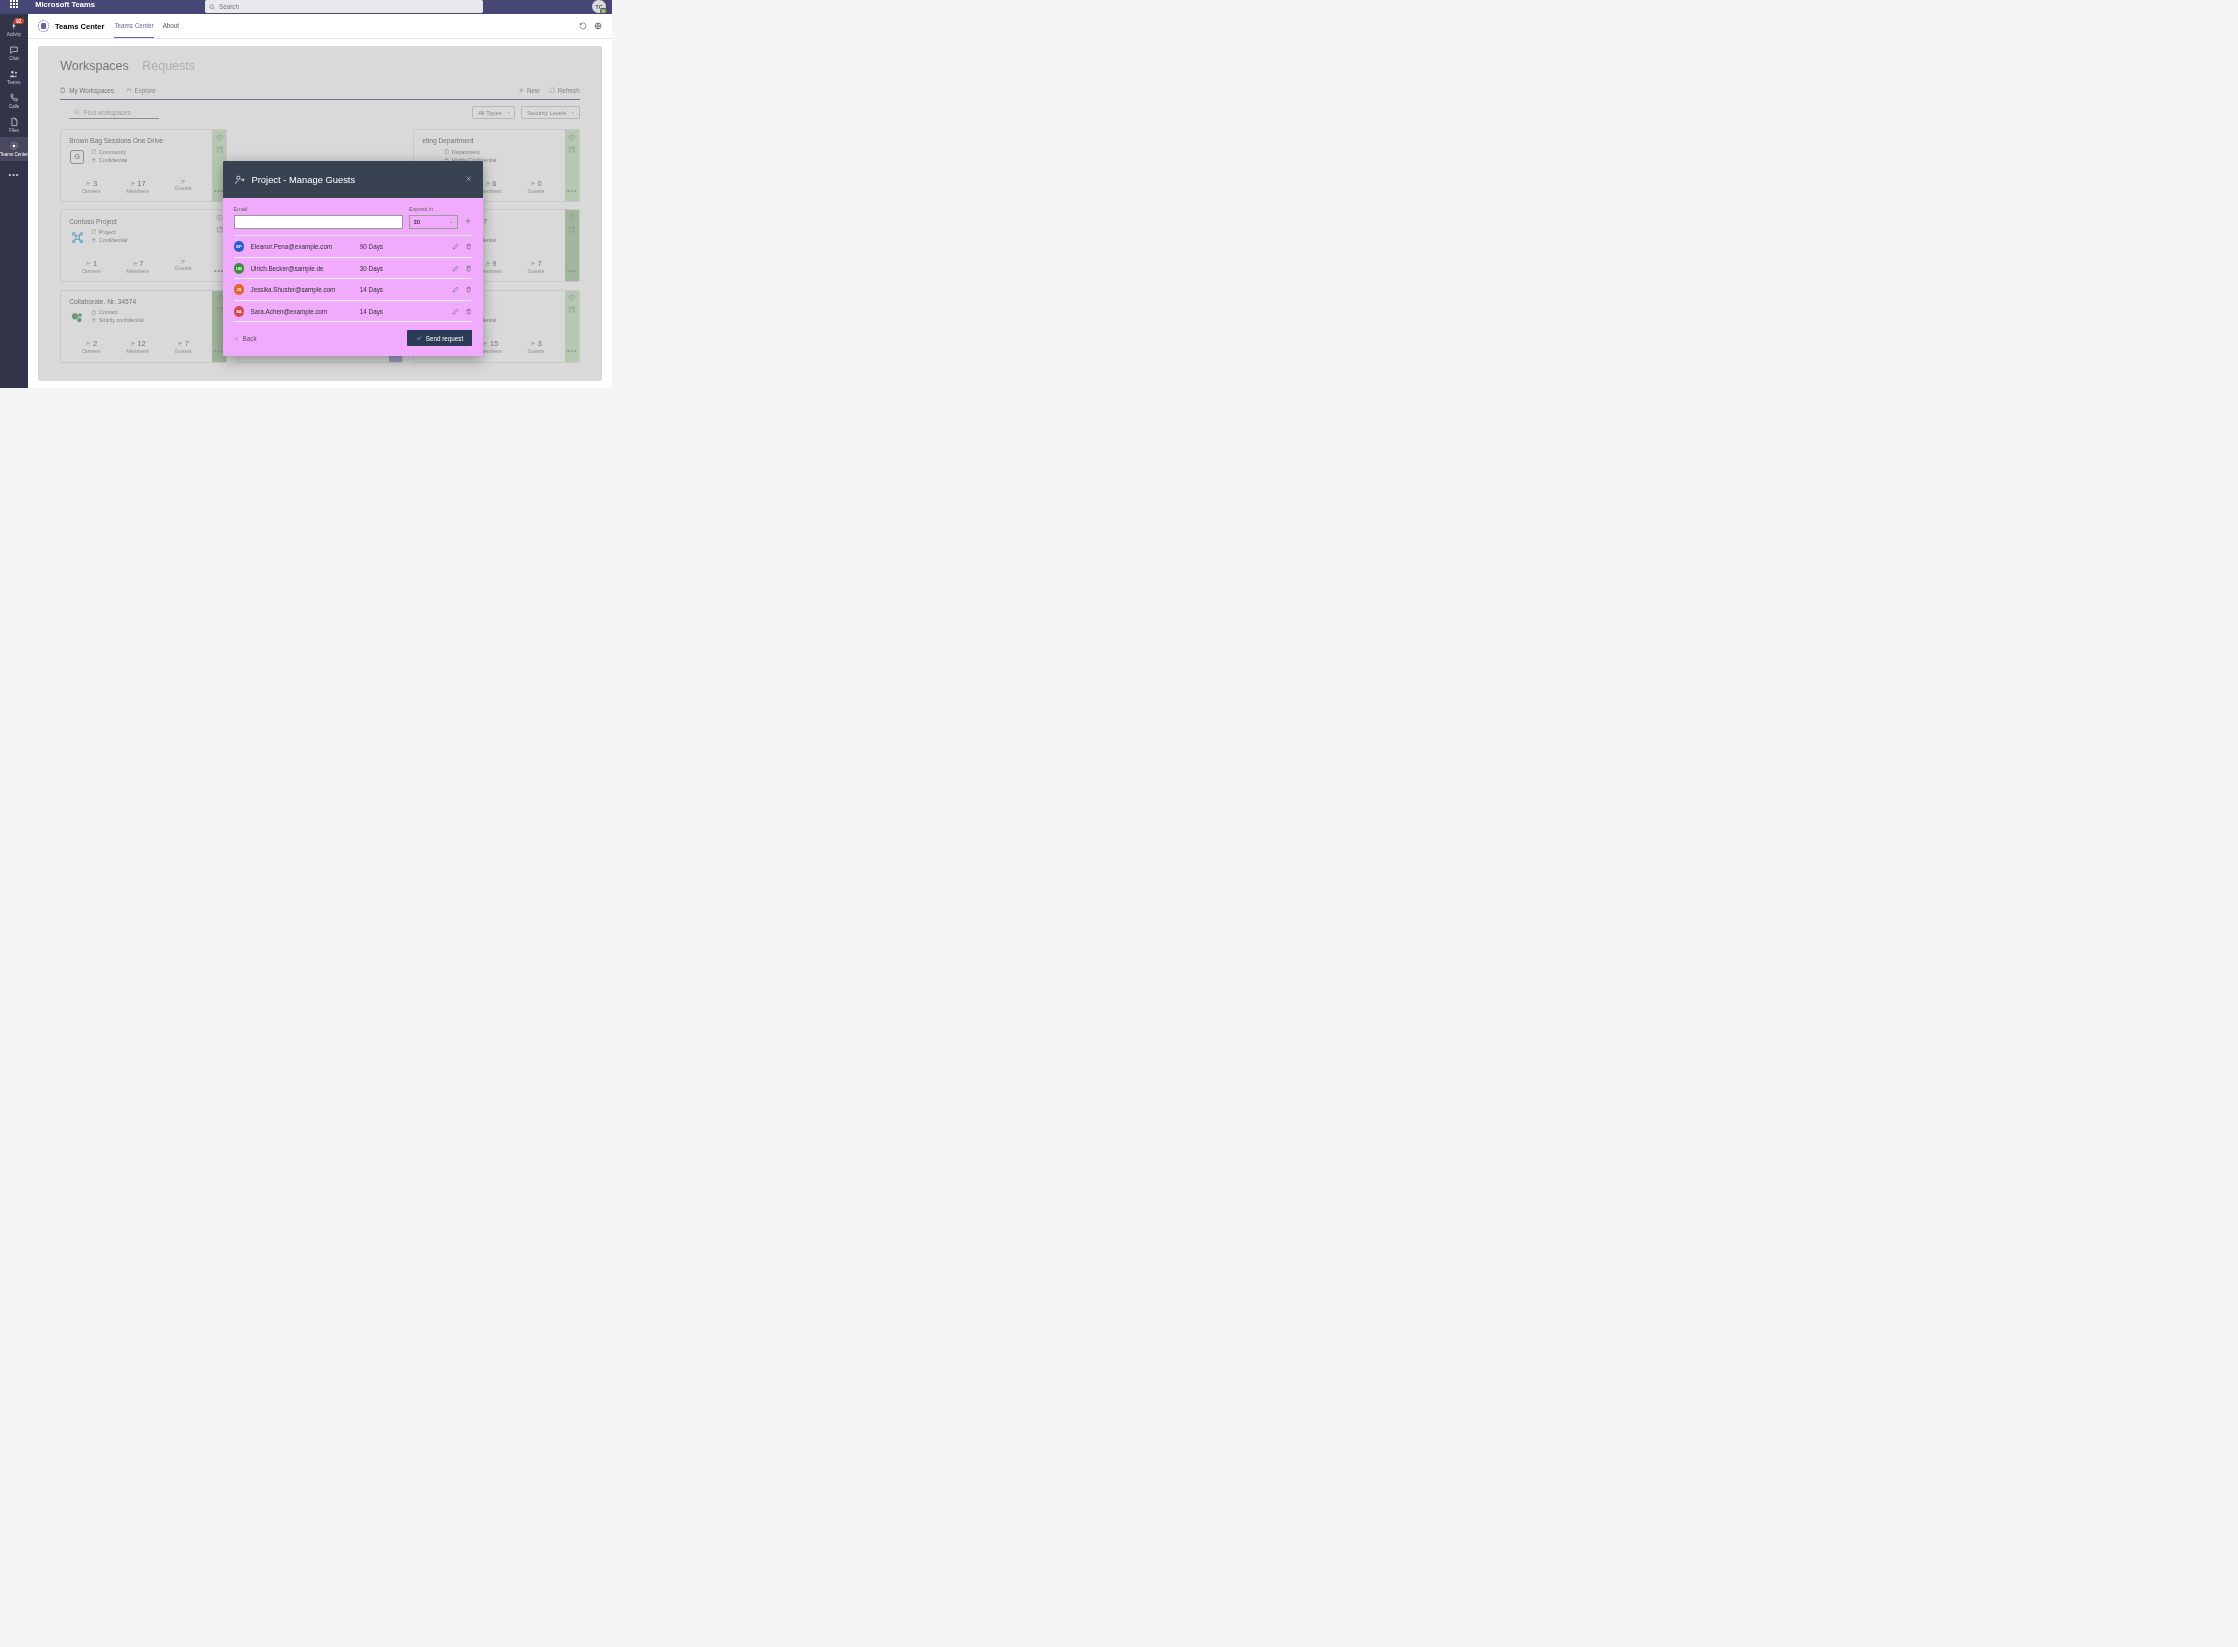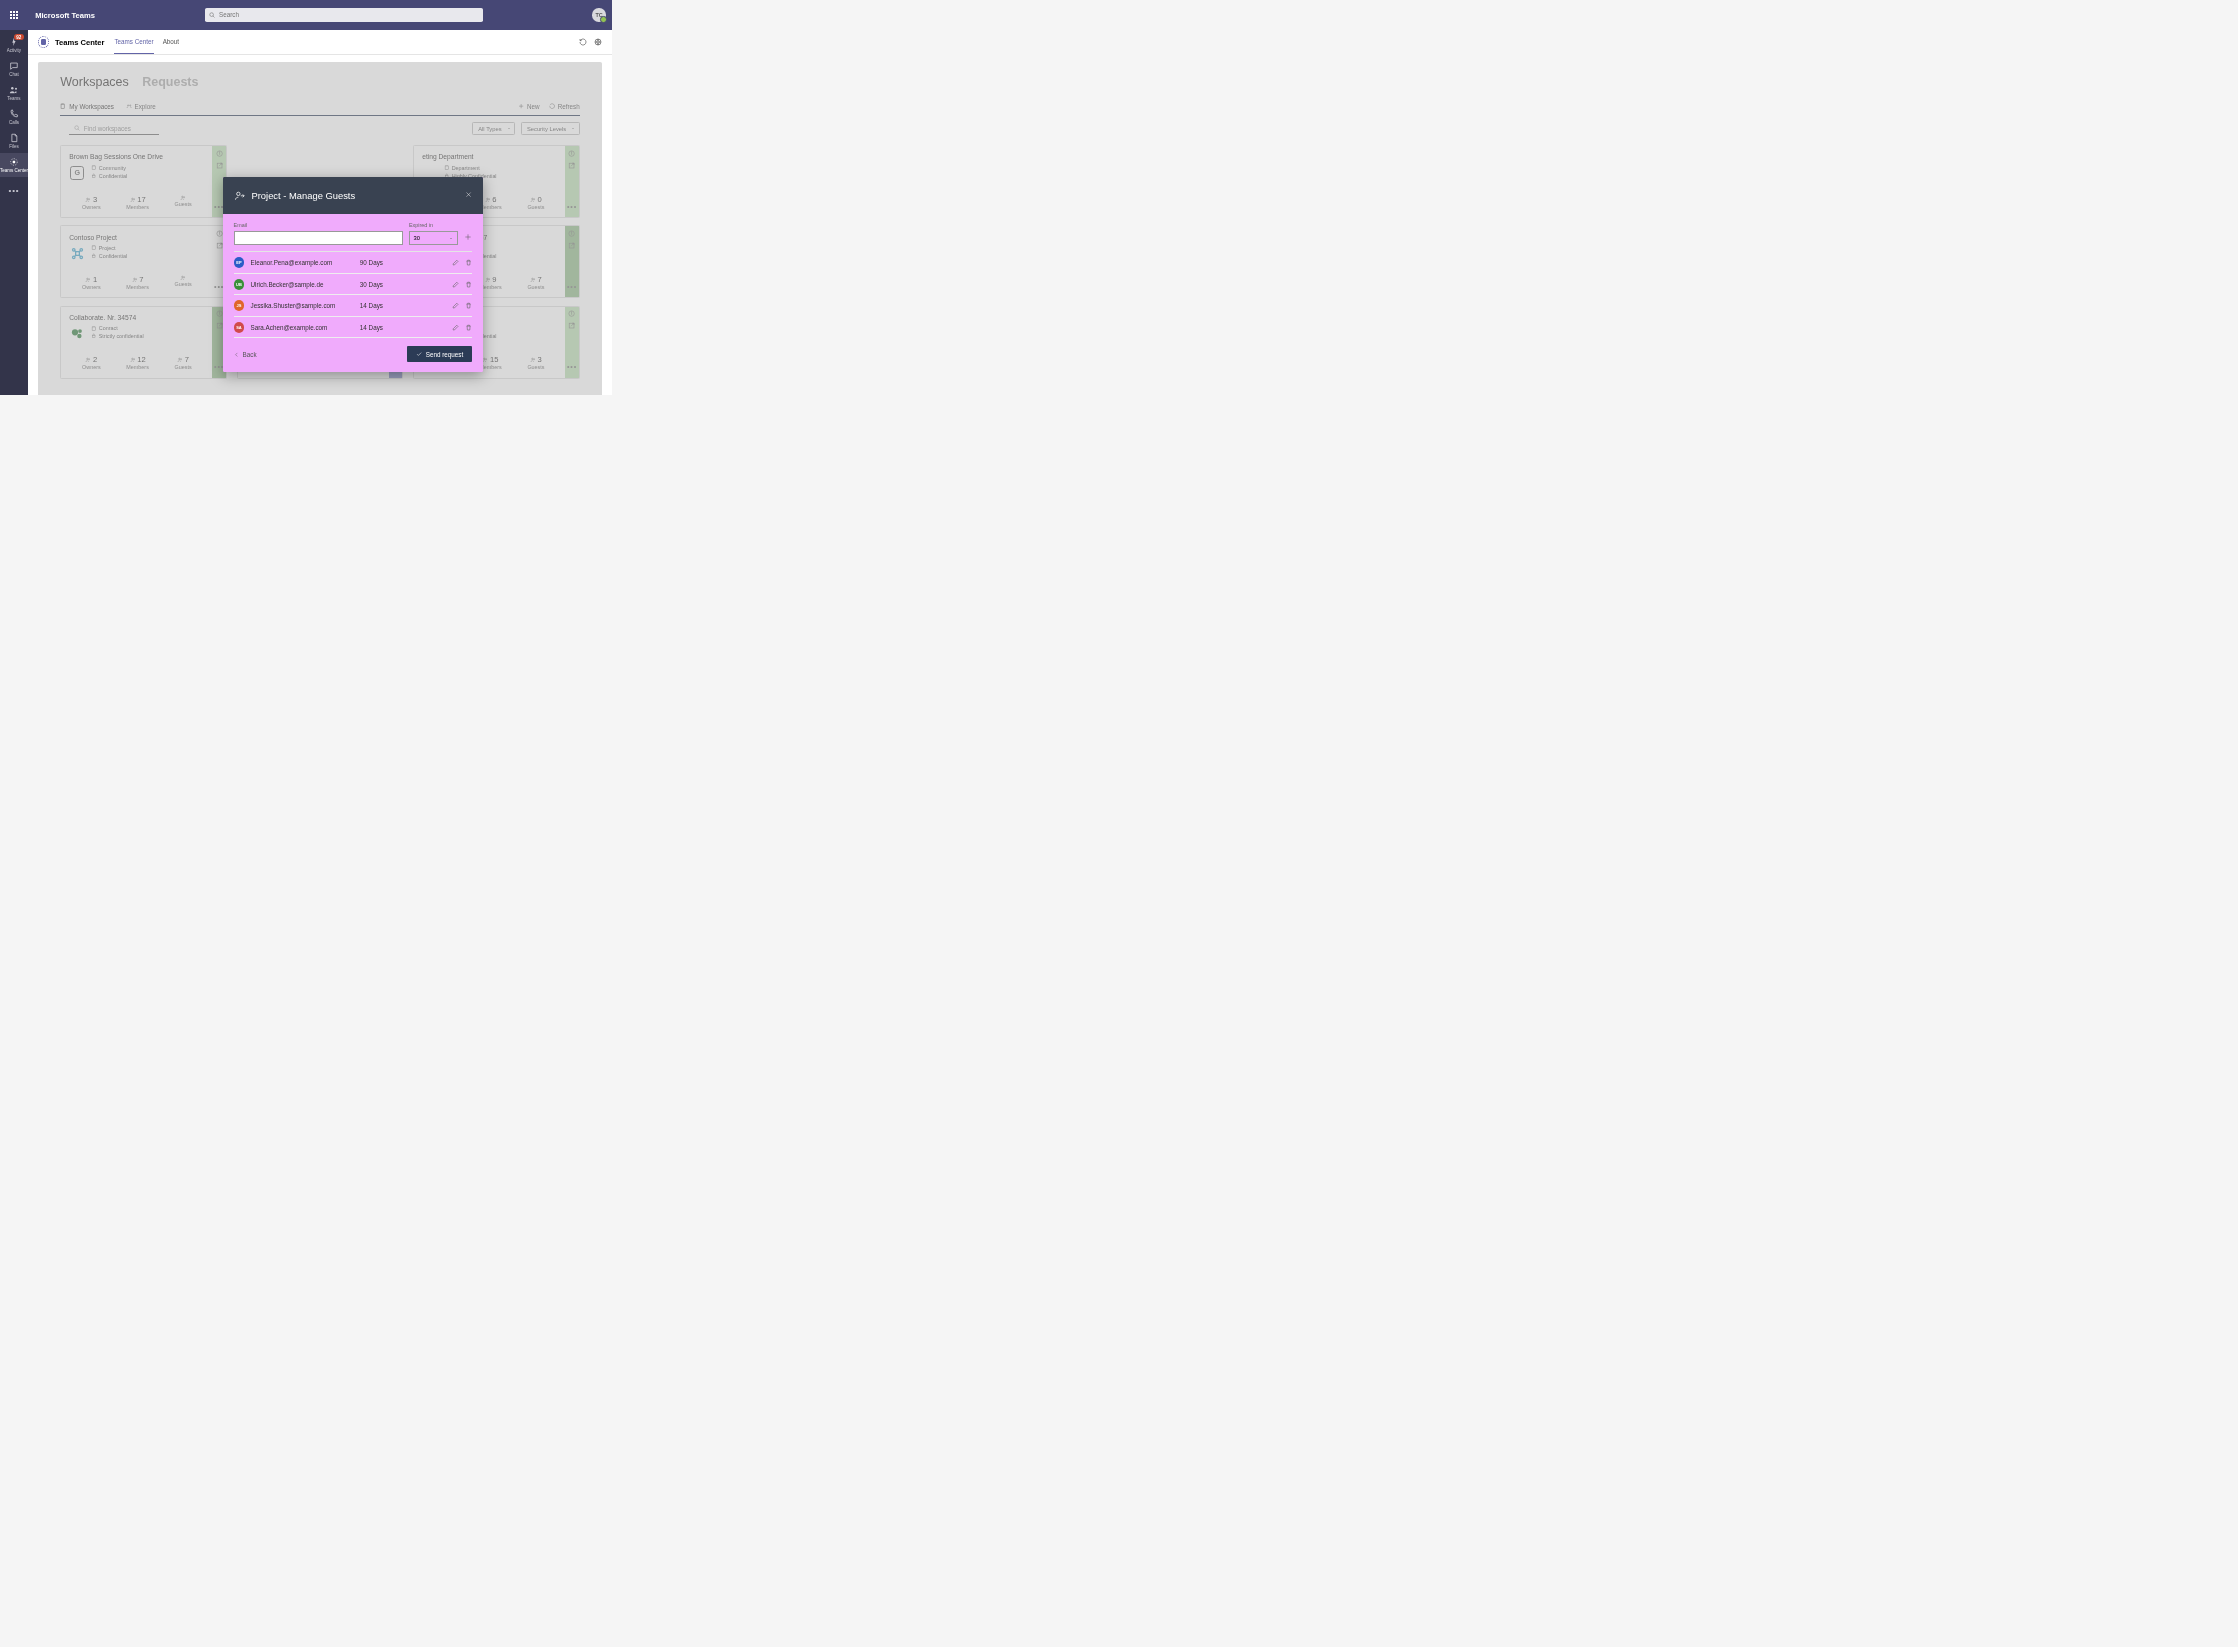--- a/index.html
+++ b/index.html
@@ -1,17 +1,17 @@
 <!DOCTYPE html>
 <html style="font-size:7.2px"><head>
 <meta charset="utf-8">
 <style>
 *{box-sizing:border-box;margin:0;padding:0;font-family:"Segoe UI",Arial,sans-serif}
 body{background:#f5f5f5;overflow:hidden;width:612px;height:395px}
-.top{height:30px;background:#464775;display:flex;align-items:center;color:#fff}
+.top{height:14px;background:#464775;display:flex;color:#fff}
 .waffle{width:28px;display:flex;justify-content:center}
 .waffle-grid{display:grid;grid-template-columns:repeat(3,1.8px);grid-template-rows:repeat(3,1.8px);gap:1.3px}
 .waffle-grid span{background:#fff;width:1.8px;height:1.8px}
 .app-title{font-weight:600;font-size:7.6px;margin-left:7.2px}
 .search-wrap{flex:1;display:flex;justify-content:center}
 .search{width:278px;height:13.4px;background:#e8e8ed;border-radius:1.8px;display:flex;align-items:center;padding:0 4.5px;color:#555}
 .search svg{margin-right:3.6px}
 .search input{border:none;background:transparent;outline:none;flex:1;font-size:6.3px}
 .avatar-tc{width:13.4px;height:13.4px;border-radius:50%;background:#d9d9de;color:#555;font-size:5.4px;font-weight:600;display:flex;align-items:center;justify-content:center;margin-right:6.3px;position:relative}
 .avatar-tc::after{content:"";position:absolute;width:4.5px;height:4.5px;background:#92c353;border:0.9px solid #464775;border-radius:50%;bottom:-0.9px;right:-0.9px}
@@ -27,21 +27,21 @@
 .tc-logo{width:11.6px;height:11.6px;border-radius:50%;border:0.9px dotted #6264a7;display:flex;align-items:center;justify-content:center;margin-right:5.4px}
 .tc-logo-inner{width:5.4px;height:5.4px;background:#6264a7;border-radius:1.3px}
 .tc-name{font-weight:600;font-size:7.6px;margin-right:9.9px}
 .tab-link{font-size:6.3px;margin-right:9px;padding:8px 0;color:#555;cursor:pointer}
 .tab-link.active{color:#6264a7;border-bottom:1.3px solid #6264a7;font-weight:500}
 .hdr-actions{margin-left:auto;display:flex;gap:7.2px;color:#555}
 .content-outer{flex:1;padding:7.2px 9.9px;overflow:auto}
 .content{background:#fff;border-radius:1.8px;height:100%;padding:12.5px 22.4px;position:relative}
 .scrim{position:absolute;inset:0;background:rgba(180,180,180,.5);z-index:5;border-radius:1.8px}
 .page-tabs{display:flex;gap:13.4px;align-items:flex-end;margin-bottom:9.9px}
-.page-tab{font-size:12.5px;color:#a7a7a7;font-weight:700}
+.page-tab{font-size:12.5px;color:#a7a7a7;font-weight:400}
 .page-tab.active{color:#323130;font-weight:400}
 .subtabs{display:flex;gap:11.6px;border-bottom:0.9px solid #2b3b56;margin-bottom:6.3px;align-items:center}
 .subtab{display:flex;align-items:center;gap:2.7px;font-size:6.3px;padding:4.5px 0;cursor:pointer;color:#555}
 .subtab.active{border-bottom:1.3px solid #2b3b56;margin-bottom:-0.9px;font-weight:500;color:#323130}
 .subtab-actions{margin-left:auto;display:flex;gap:9px;color:#555;font-size:6.3px}
 .subtab-actions span{display:flex;align-items:center;gap:2.7px;cursor:pointer}
 .filters{display:flex;gap:5.4px;margin-bottom:9.9px;align-items:center}
 .find{width:90px;border-bottom:0.9px solid #666;display:flex;align-items:center;gap:3.6px;padding:2.7px 4.5px;color:#888;font-size:6.3px;margin-left:9px}
 .sel{border:0.4px solid #bbb;padding:2.7px 12.5px 2.7px 5.4px;border-radius:1.3px;font-size:5.8px;color:#555;position:relative}
 .sel::after{content:"";position:absolute;right:4.5px;top:4.9px;border:1.8px solid transparent;border-top-color:#777}

